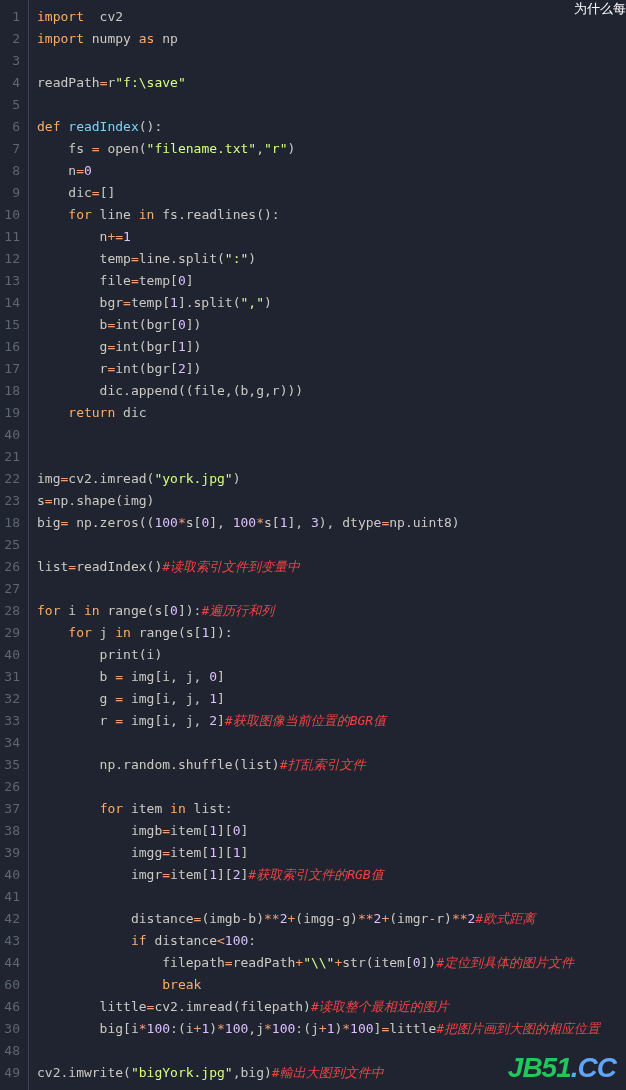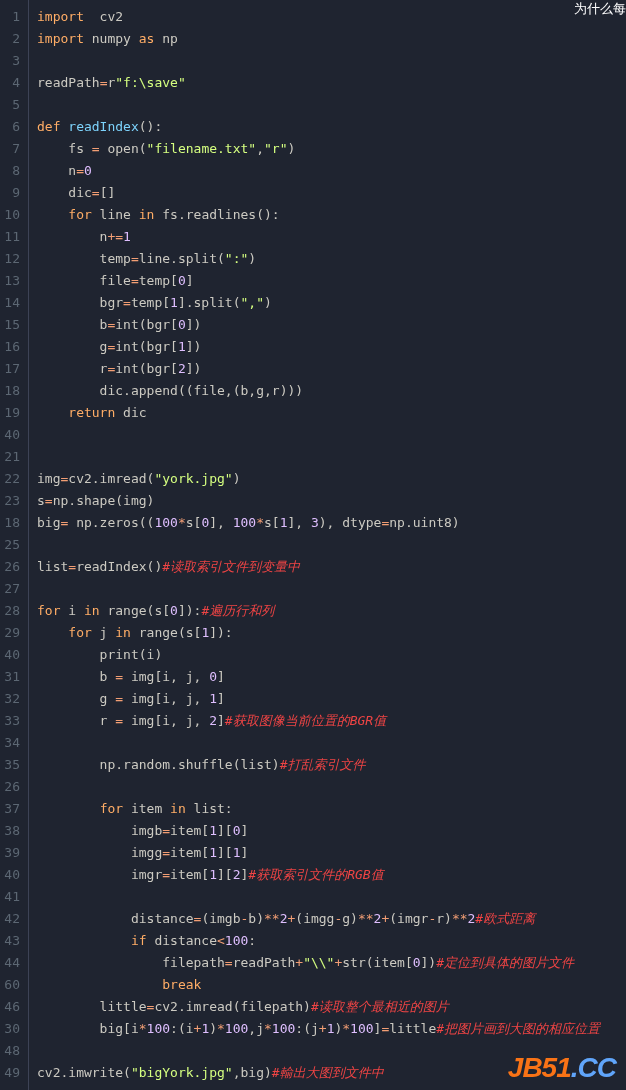--- a/index.html
+++ b/index.html
@@ -60,21 +60,21 @@
 .watermark {
   position: absolute;
   bottom: 6px;
   right: 10px;
   font-family: Arial, sans-serif;
   font-size: 28px;
   font-weight: 900;
   font-style: italic;
   letter-spacing: -1px;
 }
-.watermark .w1 { color: #f97316; }
+.watermark .w1 { color: #22c55e; }
 .watermark .w2 { color: #60a5fa; text-align: right; }
 </style>
 </head>
 <body>
 
 <div class="editor">
   <div class="gutter" id="gutter">
       <div>1</div>
       <div>2</div>
       <div>3</div>

